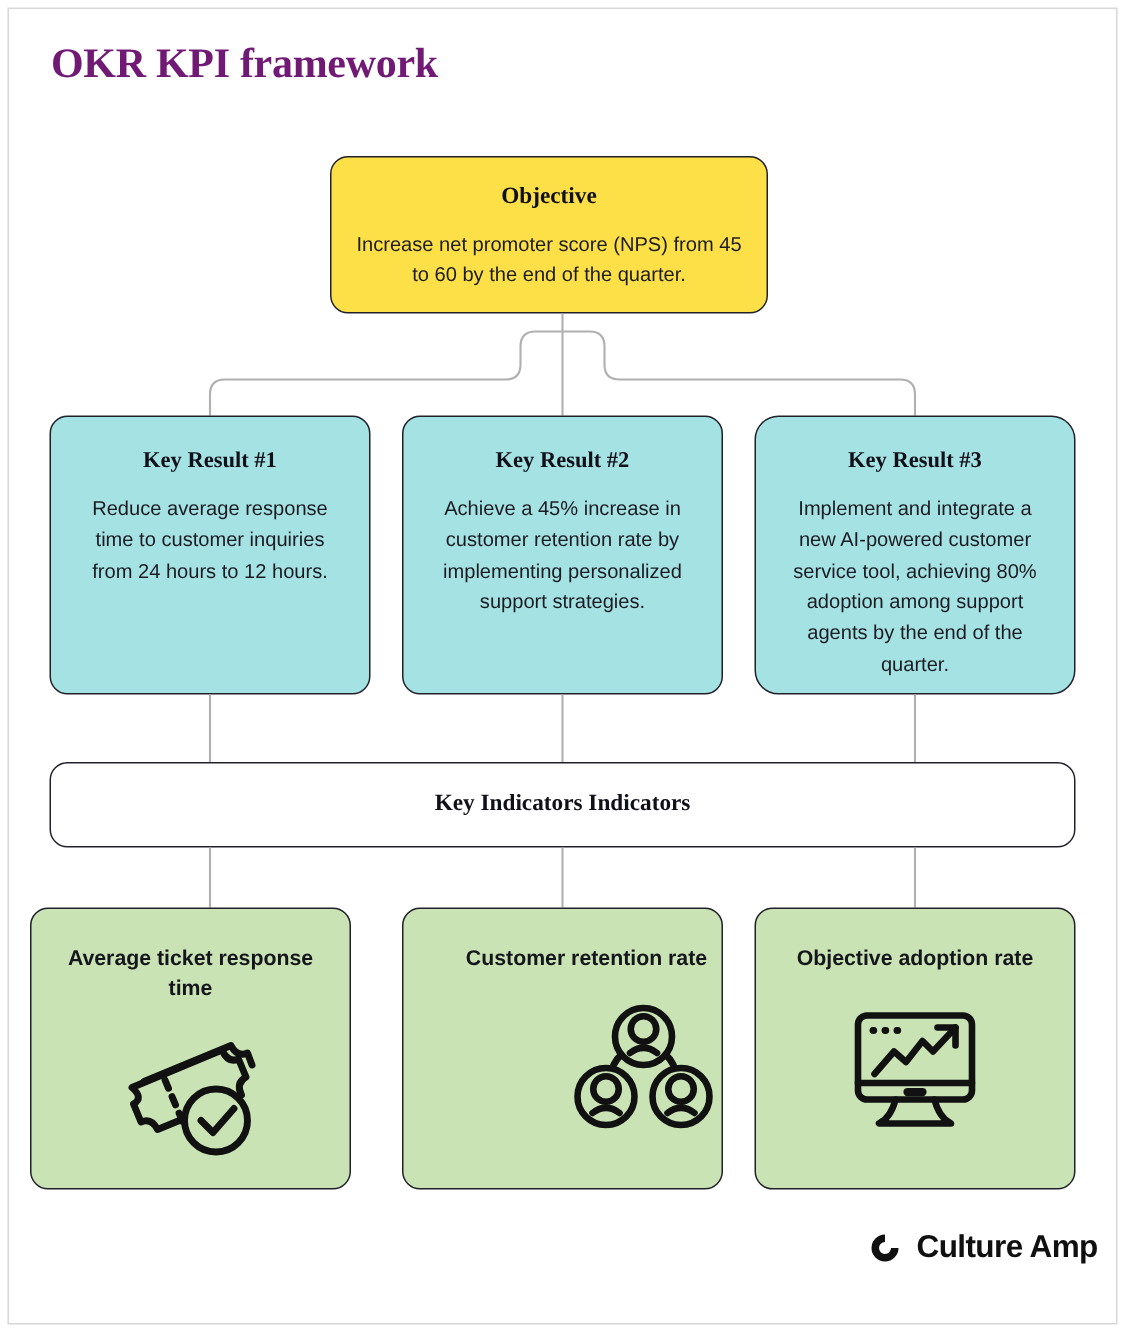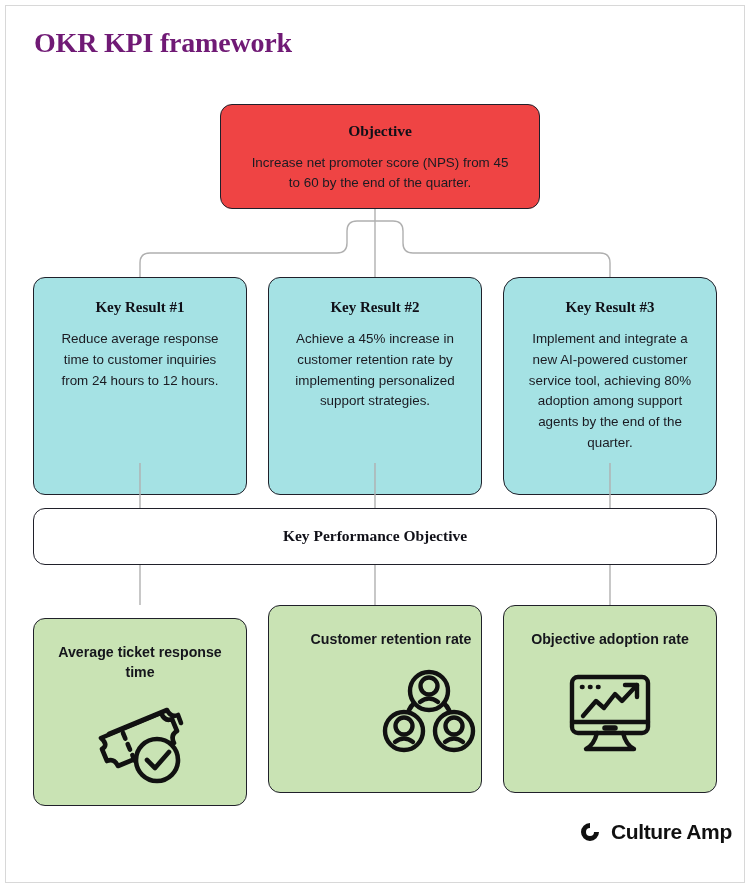--- a/index.html
+++ b/index.html
@@ -60,38 +60,38 @@
   .node-body {
     font-family: "Liberation Sans", sans-serif;
     color: #1b1b22;
     text-align: center;
   }
 
   
   #objective {
     left: 220px;
     top: 104px;
-    width: 320px;
+    width: 292px;
     height: 105px;
-    background: #ef4444;
+    background: #fde047;
     padding-top: 17px;
   }
   #objective .node-head { font-size: 15.5px; }
   #objective .node-body {
     font-size: 13.4px;
     line-height: 1.52;
     margin-top: 12px;
     width: 264px;
   }
 
   
   .kr {
     top: 277px;
     width: 214px;
-    height: 218px;
+    height: 186px;
     background: #a5e2e4;
     padding-top: 20px;
   }
   #kr1 { left: 33px; }
   #kr2 { left: 268px; }
   #kr3 { left: 503px; border-radius: 16px; }
   .kr .node-head { font-size: 15px; }
   .kr .node-body {
     font-size: 13.4px;
     line-height: 1.55;
@@ -112,21 +112,21 @@
 
   
   .kpi-card {
     top: 605px;
     width: 214px;
     height: 188px;
     background: #c9e3b4;
     padding-top: 23px;
     justify-content: flex-start;
   }
-  #kpi1 { left: 33px; margin-top: 13px; }
+  #kpi1 { left: 20px; }
   #kpi2 { left: 268px; align-items: flex-end; }
   #kpi3 { left: 503px; }
   .kpi-card .card-title {
     font-family: "Liberation Sans", sans-serif;
     font-weight: bold;
     font-size: 14.2px;
     line-height: 1.42;
     color: #15151c;
     text-align: center;
     width: 180px;
@@ -203,21 +203,21 @@
     <div class="node-body">Implement and integrate a new AI-powered customer service tool, achieving 80% adoption among support agents by the end of the quarter.</div>
   </div>
 
   <svg class="conn" style="left:0px; top:463px; width:750px; height:45px;" viewBox="0 0 750 45">
     <line x1="140" y1="0" x2="140" y2="45"></line>
     <line x1="375" y1="0" x2="375" y2="45"></line>
     <line x1="610" y1="0" x2="610" y2="45"></line>
   </svg>
 
   <div class="node" id="kpi-bar">
-    <div class="node-head">Key Performance Objective</div>
+    <div class="node-head">Key Indicators Indicators</div>
   </div>
 
   <svg class="conn" style="left:0px; top:565px; width:750px; height:40px;" viewBox="0 0 750 40">
     <line x1="140" y1="0" x2="140" y2="40"></line>
     <line x1="375" y1="0" x2="375" y2="40"></line>
     <line x1="610" y1="0" x2="610" y2="40"></line>
   </svg>
 
   <div class="node kpi-card" id="kpi1">
     <div class="card-title">Average ticket response time</div>

